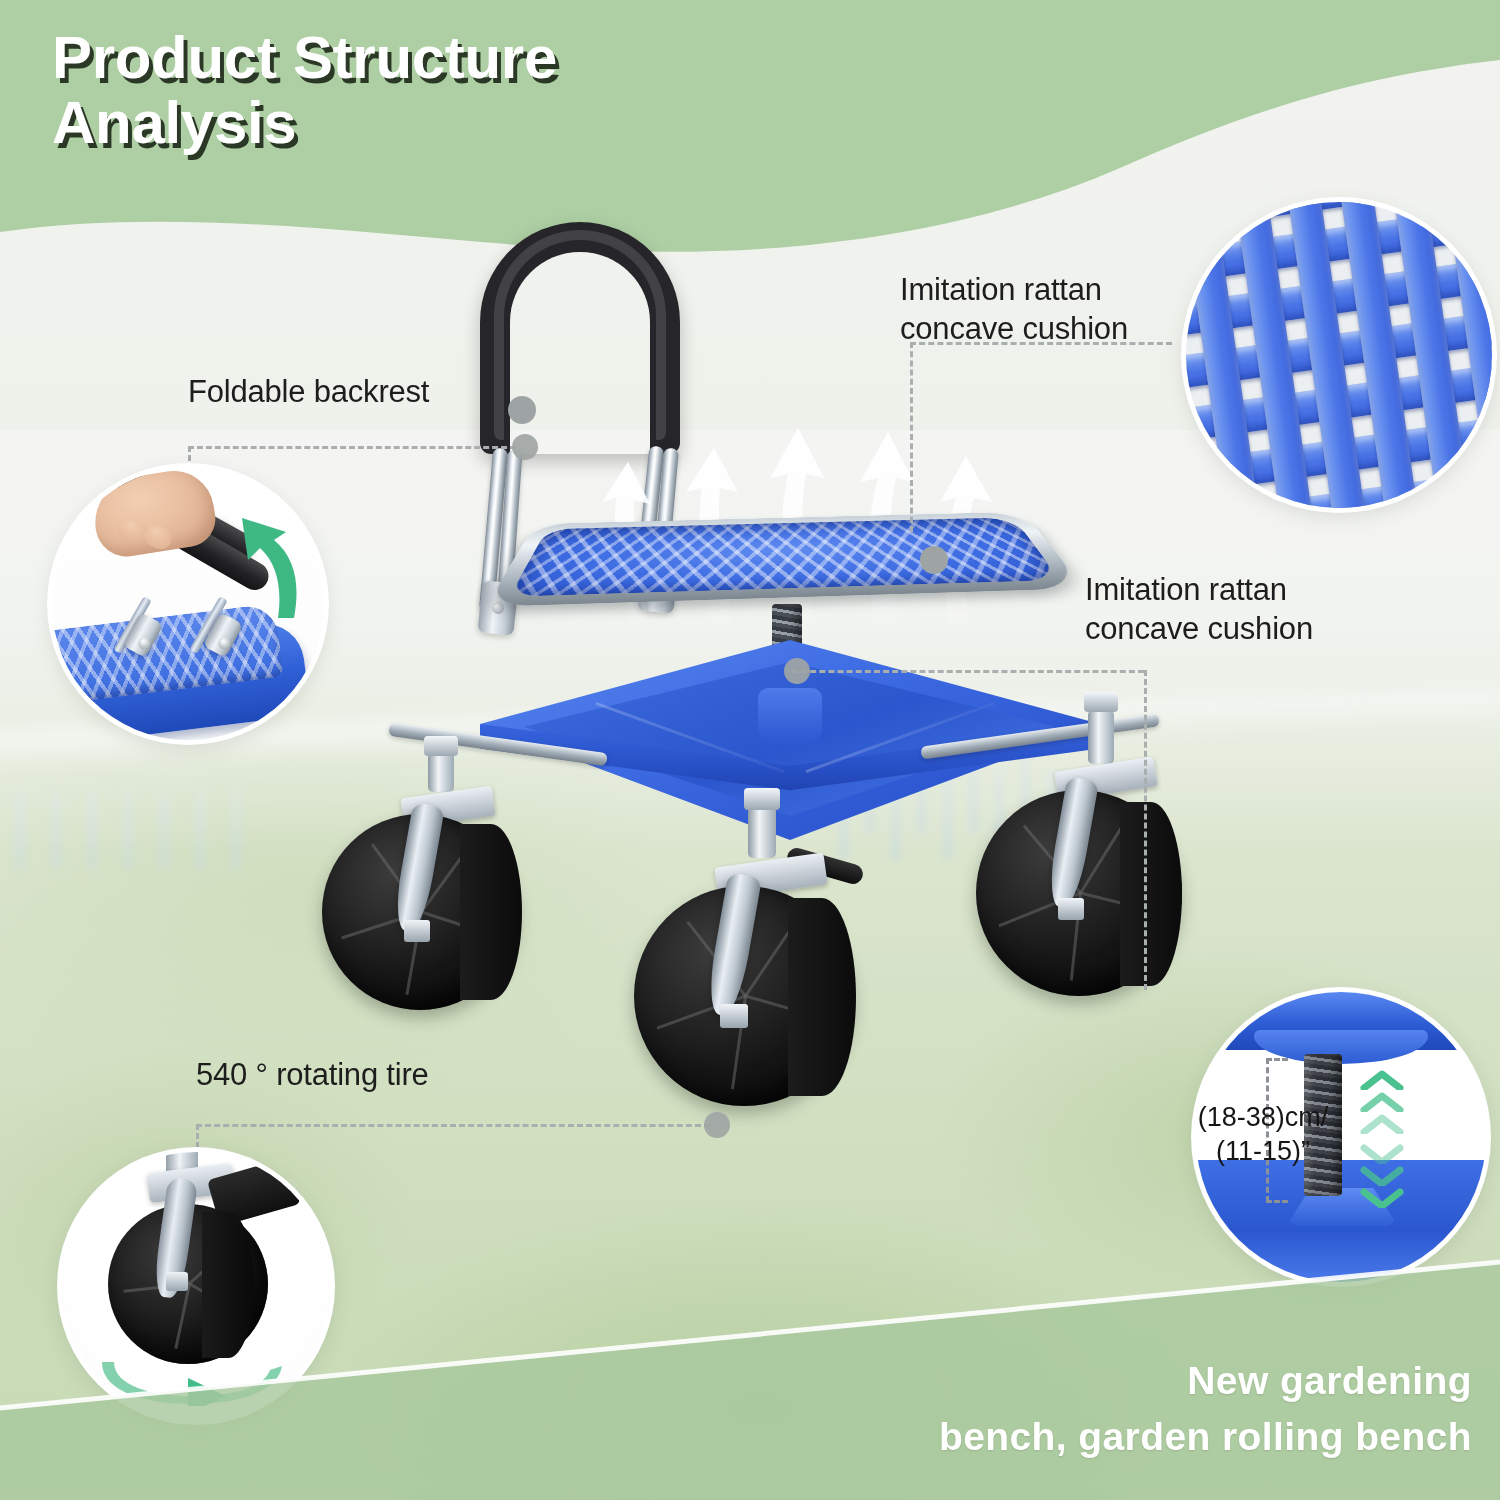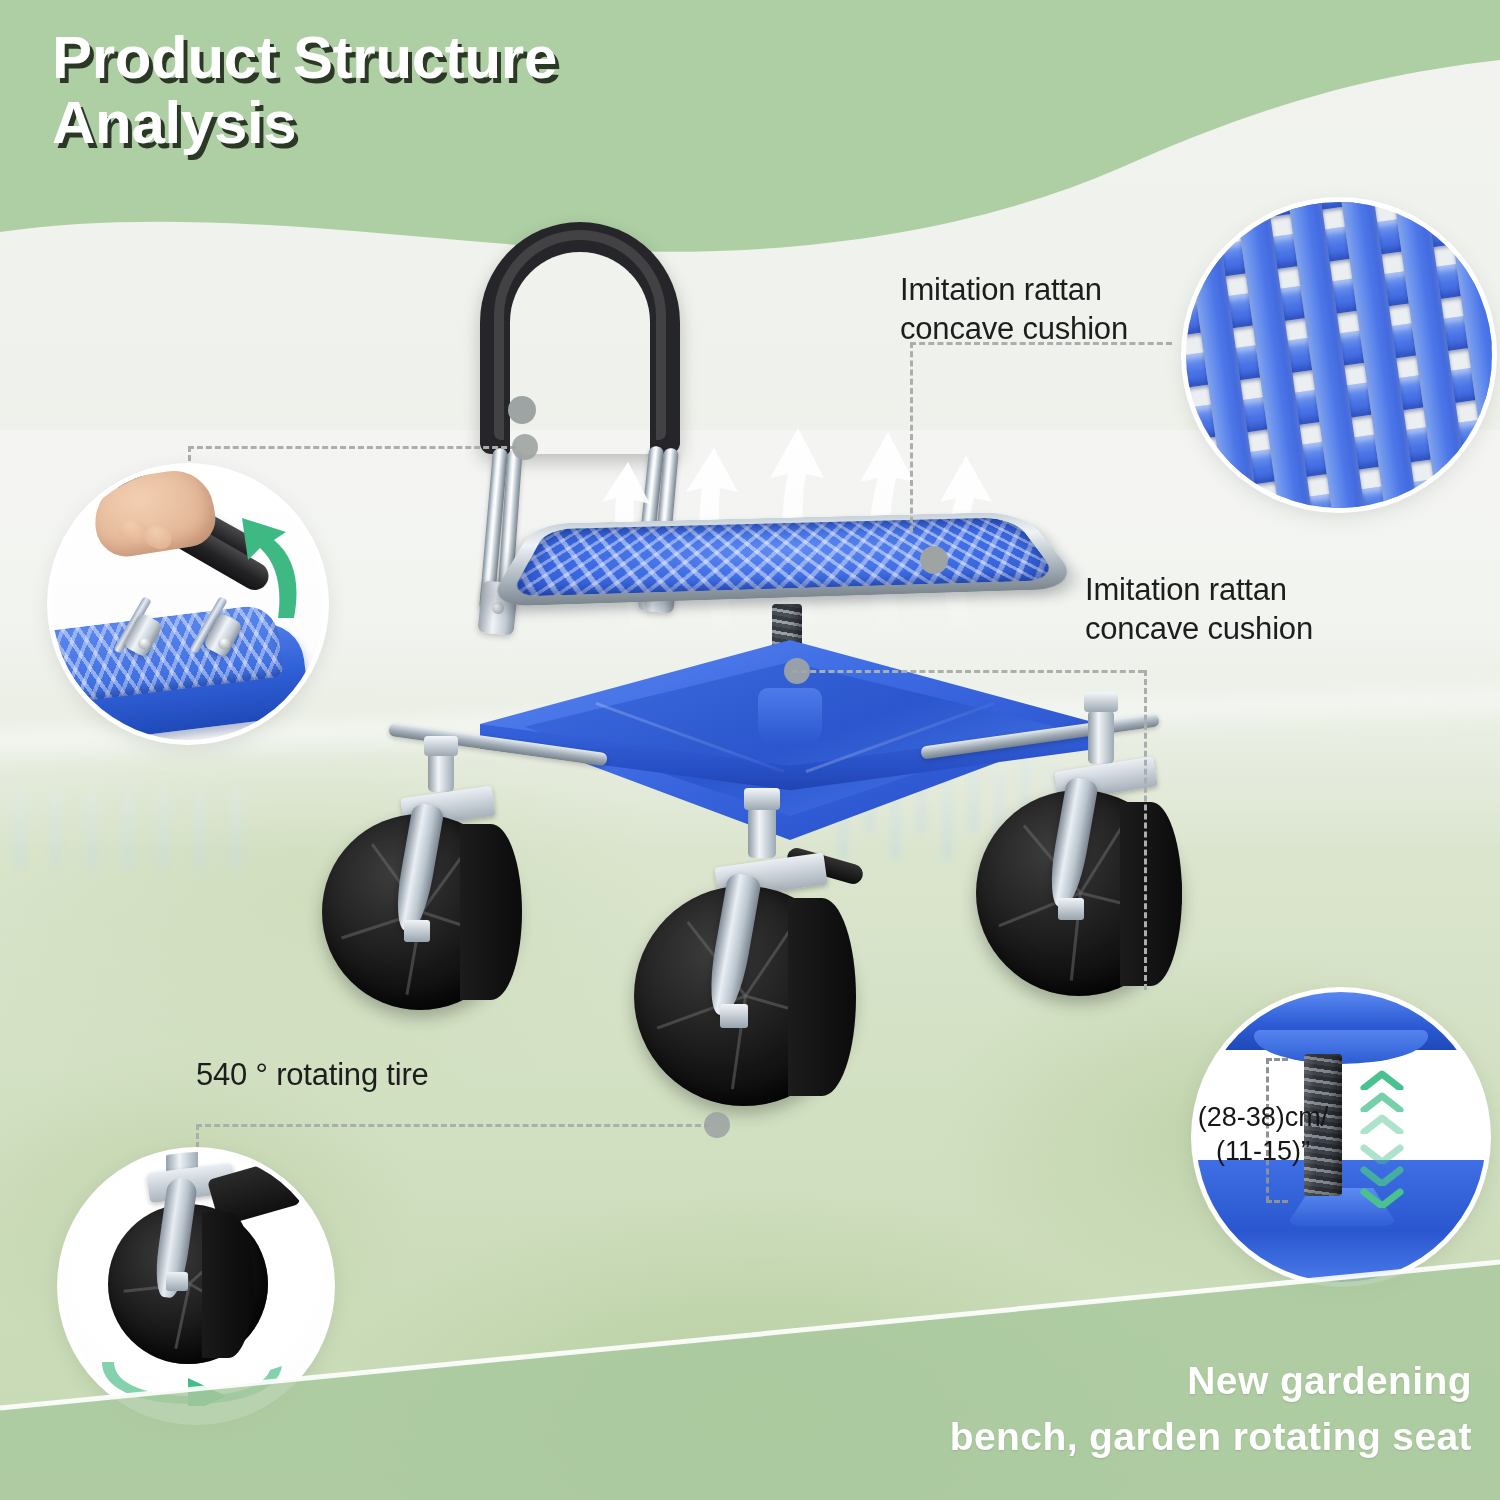--- a/index.html
+++ b/index.html
@@ -539,20 +539,21 @@
   <div class="dash-v" style="left:910px; top:342px; height:190px;"></div>
 
   <div class="dash-h" style="left:792px; top:670px; width:352px;"></div>
   <div class="dash-v" style="left:1144px; top:670px; height:320px;"></div>
   <div class="dot-marker" style="left:784px; top:658px;"></div>
 
   <div class="dash-h" style="left:196px; top:1124px; width:514px;"></div>
   <div class="dash-v" style="left:196px; top:1124px; height:60px;"></div>
   <div class="dot-marker" style="left:704px; top:1112px;"></div>
 
+  <div class="label lbl-backrest">Foldable backrest</div>
   <div class="label lbl-cushion-top">Imitation rattan
 concave cushion</div>
   <div class="label lbl-cushion-right">Imitation rattan
 concave cushion</div>
   <div class="label lbl-tire">540 ° rotating tire</div>
 
   <div class="inset inset-backrest">
     <div class="ib-white"></div>
     <div class="ib-seat"></div>
     <div class="ib-weave"></div>
@@ -614,21 +615,21 @@
   <div class="inset inset-screw">
     <div class="is-bg"></div>
     <div class="is-blue-top2"></div>
     <div class="is-seatbase"></div>
     <div class="is-blue-bottom"></div>
     <div class="is-foot"></div>
     <div class="is-screw"></div>
     <div class="is-dim-v"></div>
     <div class="is-dim-t"></div>
     <div class="is-dim-b"></div>
-    <div class="is-measure">(28-38)cm/
+    <div class="is-measure">(18-38)cm/
 (11-15)”</div>
 
     <svg class="chev" style="left:164px; top:78px;" viewBox="0 0 44 20">
       <path d="M4,18 L22,4 L40,18" fill="none" stroke="#49c28f" stroke-width="7" stroke-linecap="round" stroke-linejoin="round"></path>
     </svg>
     <svg class="chev" style="left:164px; top:100px; opacity:.75;" viewBox="0 0 44 20">
       <path d="M4,18 L22,4 L40,18" fill="none" stroke="#49c28f" stroke-width="7" stroke-linecap="round" stroke-linejoin="round"></path>
     </svg>
     <svg class="chev" style="left:164px; top:122px; opacity:.45;" viewBox="0 0 44 20">
       <path d="M4,18 L22,4 L40,18" fill="none" stroke="#49c28f" stroke-width="7" stroke-linecap="round" stroke-linejoin="round"></path>
@@ -643,16 +644,16 @@
       <path d="M4,4 L22,18 L40,4" fill="none" stroke="#49c28f" stroke-width="7" stroke-linecap="round" stroke-linejoin="round"></path>
     </svg>
   </div>
 
   <div class="caption-band">
     <svg width="1500" height="260" viewBox="0 0 1500 260">
       <path d="M0,168 L1500,22 L1500,260 L0,260 Z" fill="#a8c89d" fill-opacity="0.82"></path>
       <path d="M0,168 L1500,22" stroke="#ffffff" stroke-width="5" fill="none" opacity="0.9"></path>
     </svg>
     <div class="caption-text">New gardening
-bench, garden rotating seat</div>
+bench, garden rolling bench</div>
   </div>
 
 </div>
 
 </body></html>

